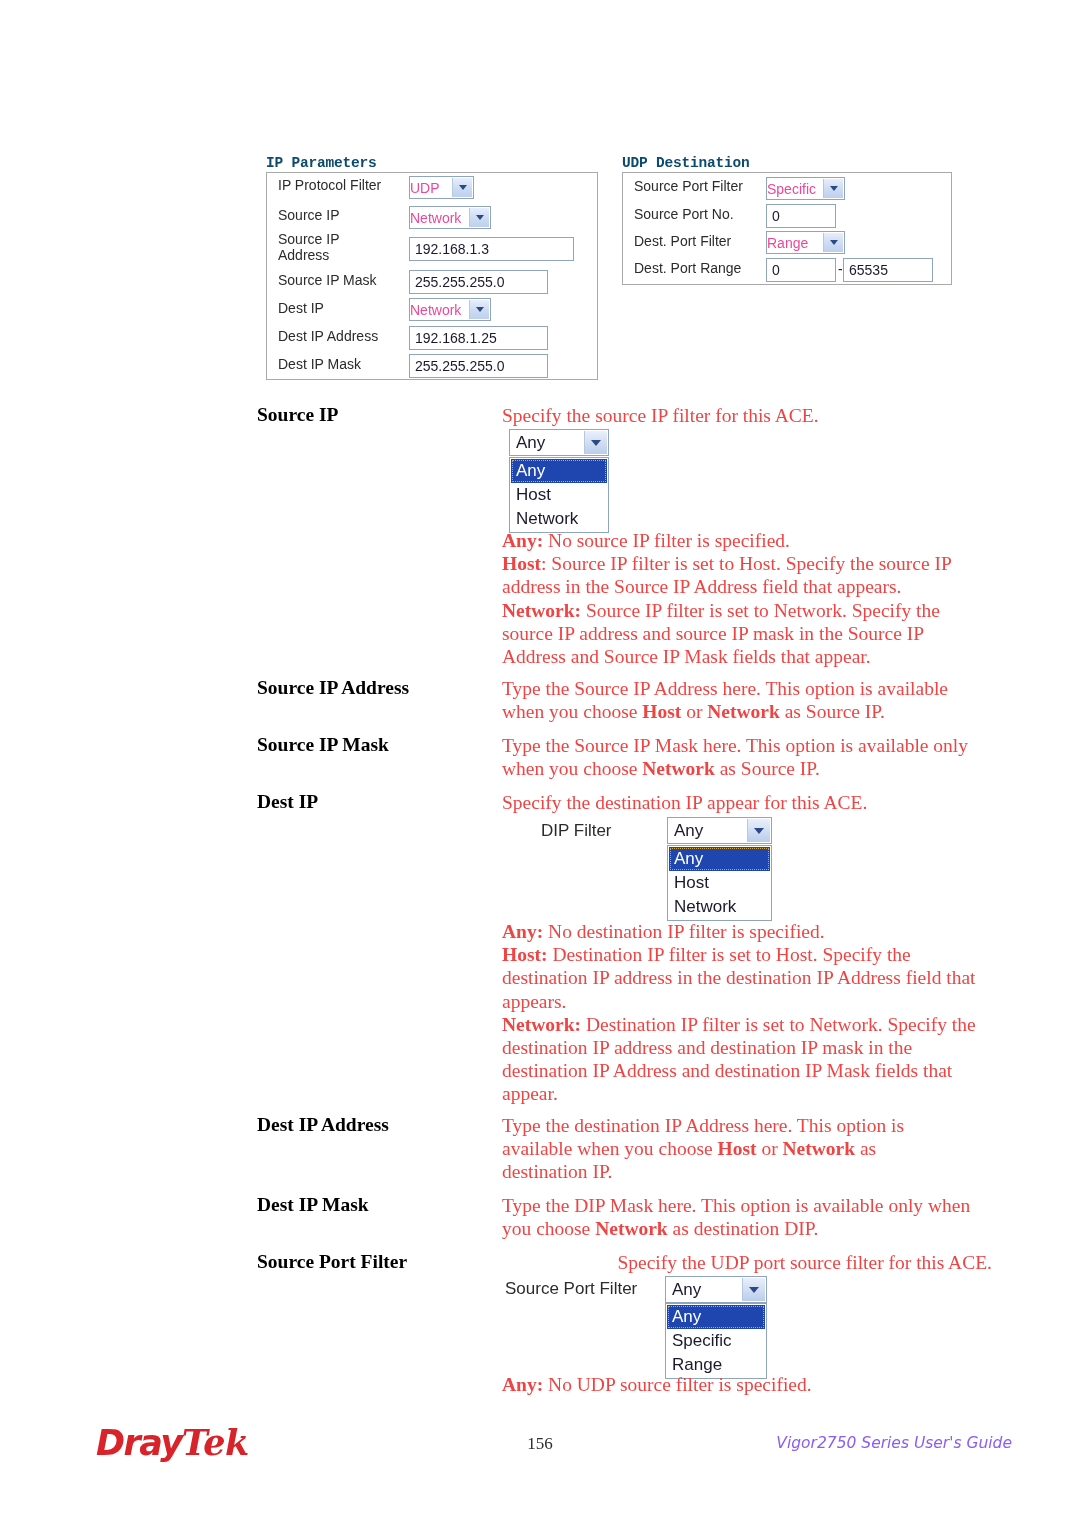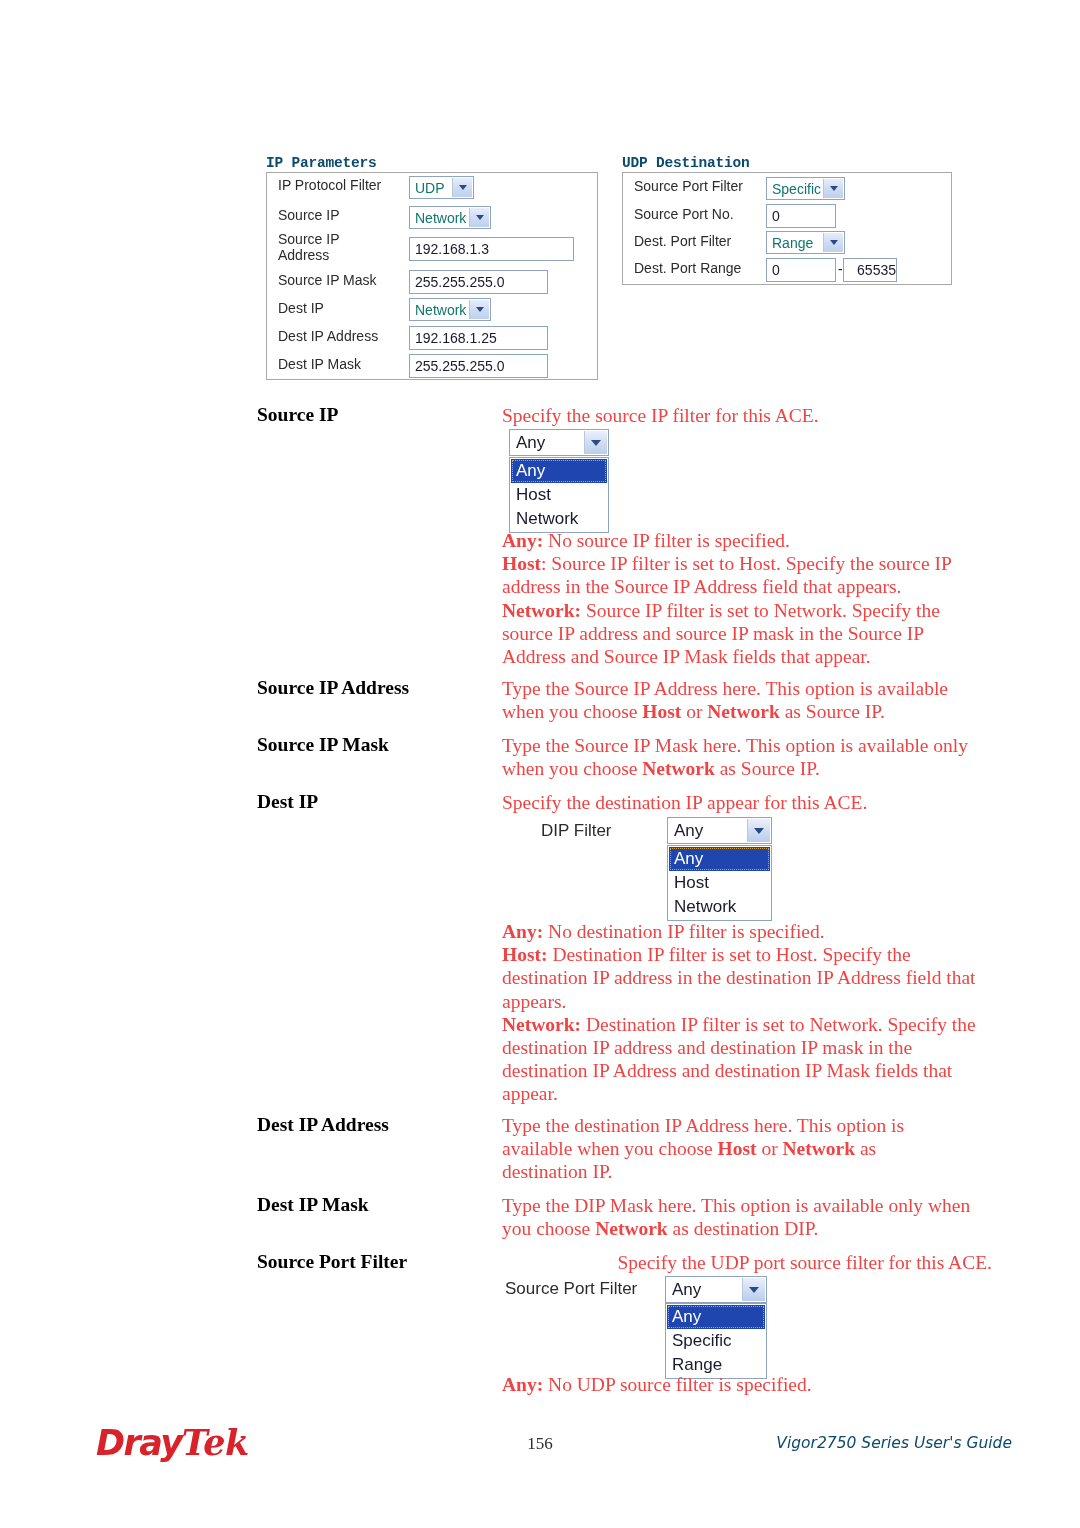--- a/index.html
+++ b/index.html
@@ -62,22 +62,21 @@
   .sel {
     position: relative;
     display: inline-flex;
     align-items: center;
     box-sizing: border-box;
     height: 23px;
     border: 1px solid #8fa4bd;
     background: #ffffff;
     font-family: "Liberation Sans", sans-serif;
     font-size: 14px;
-    color: #0f766e;
-    padding-left: 5px;
+    color: #ec4899;
     padding-right: 24px;
   }
   .sel .arrowbtn {
     position: absolute;
     right: 1px;
     top: 1px;
     bottom: 1px;
     width: 19px;
     background: linear-gradient(to bottom, #e8eefb 0%, #cfdcf3 50%, #bed0ee 100%);
     border-left: 1px solid #b7c7de;
@@ -233,21 +232,21 @@
     font-size: 17px;
     color: #2d2d2d;
   }
   .guide {
     position: absolute;
     right: 68px;
     top: 1434px;
     font-family: "DejaVu Sans", sans-serif;
     font-style: italic;
     font-size: 15.5px;
-    color: #0c4a6e;
+    color: #8b5cf6;
     white-space: nowrap;
   }
 </style>
 </head>
 <body>
 
 <div id="panels">
 
   <div class="panel-title" style="left:266px; top:155px;">IP Parameters</div>
   <div class="panel-box" style="left:266px; top:172px; width:332px; height:208px;">
@@ -330,21 +329,21 @@
     <span class="arrowbtn"></span>
   </div>
 
   <div class="prow" style="left:634px; top:261px;">
     <span class="plabel" style="display:inline-block;width:128px;">Dest. Port Range</span>
   </div>
   <div class="txtbox" style="position:absolute; left:766px; top:258px; width:70px;">
     <span>0</span>
   </div>
   <div class="dash" style="position:absolute; left:838px; top:261px;">-</div>
-  <div class="txtbox" style="position:absolute; left:843px; top:258px; width:54px;justify-content:flex-end;">
+  <div class="txtbox" style="position:absolute; left:843px; top:258px; width:90px;">
     <span>65535</span>
   </div>
 </div>
 
 <div class="deflabel" style="left:257px; top:404px;">Source IP</div>
 <div class="defbody" style="left:502px; top:404px; width:490px;">Specify the source IP filter for this ACE.</div>
 
 <div class="inline-shot">
   <div class="combo" style="left:509px; top:429px; width:100px;">
     <span>Any</span>

